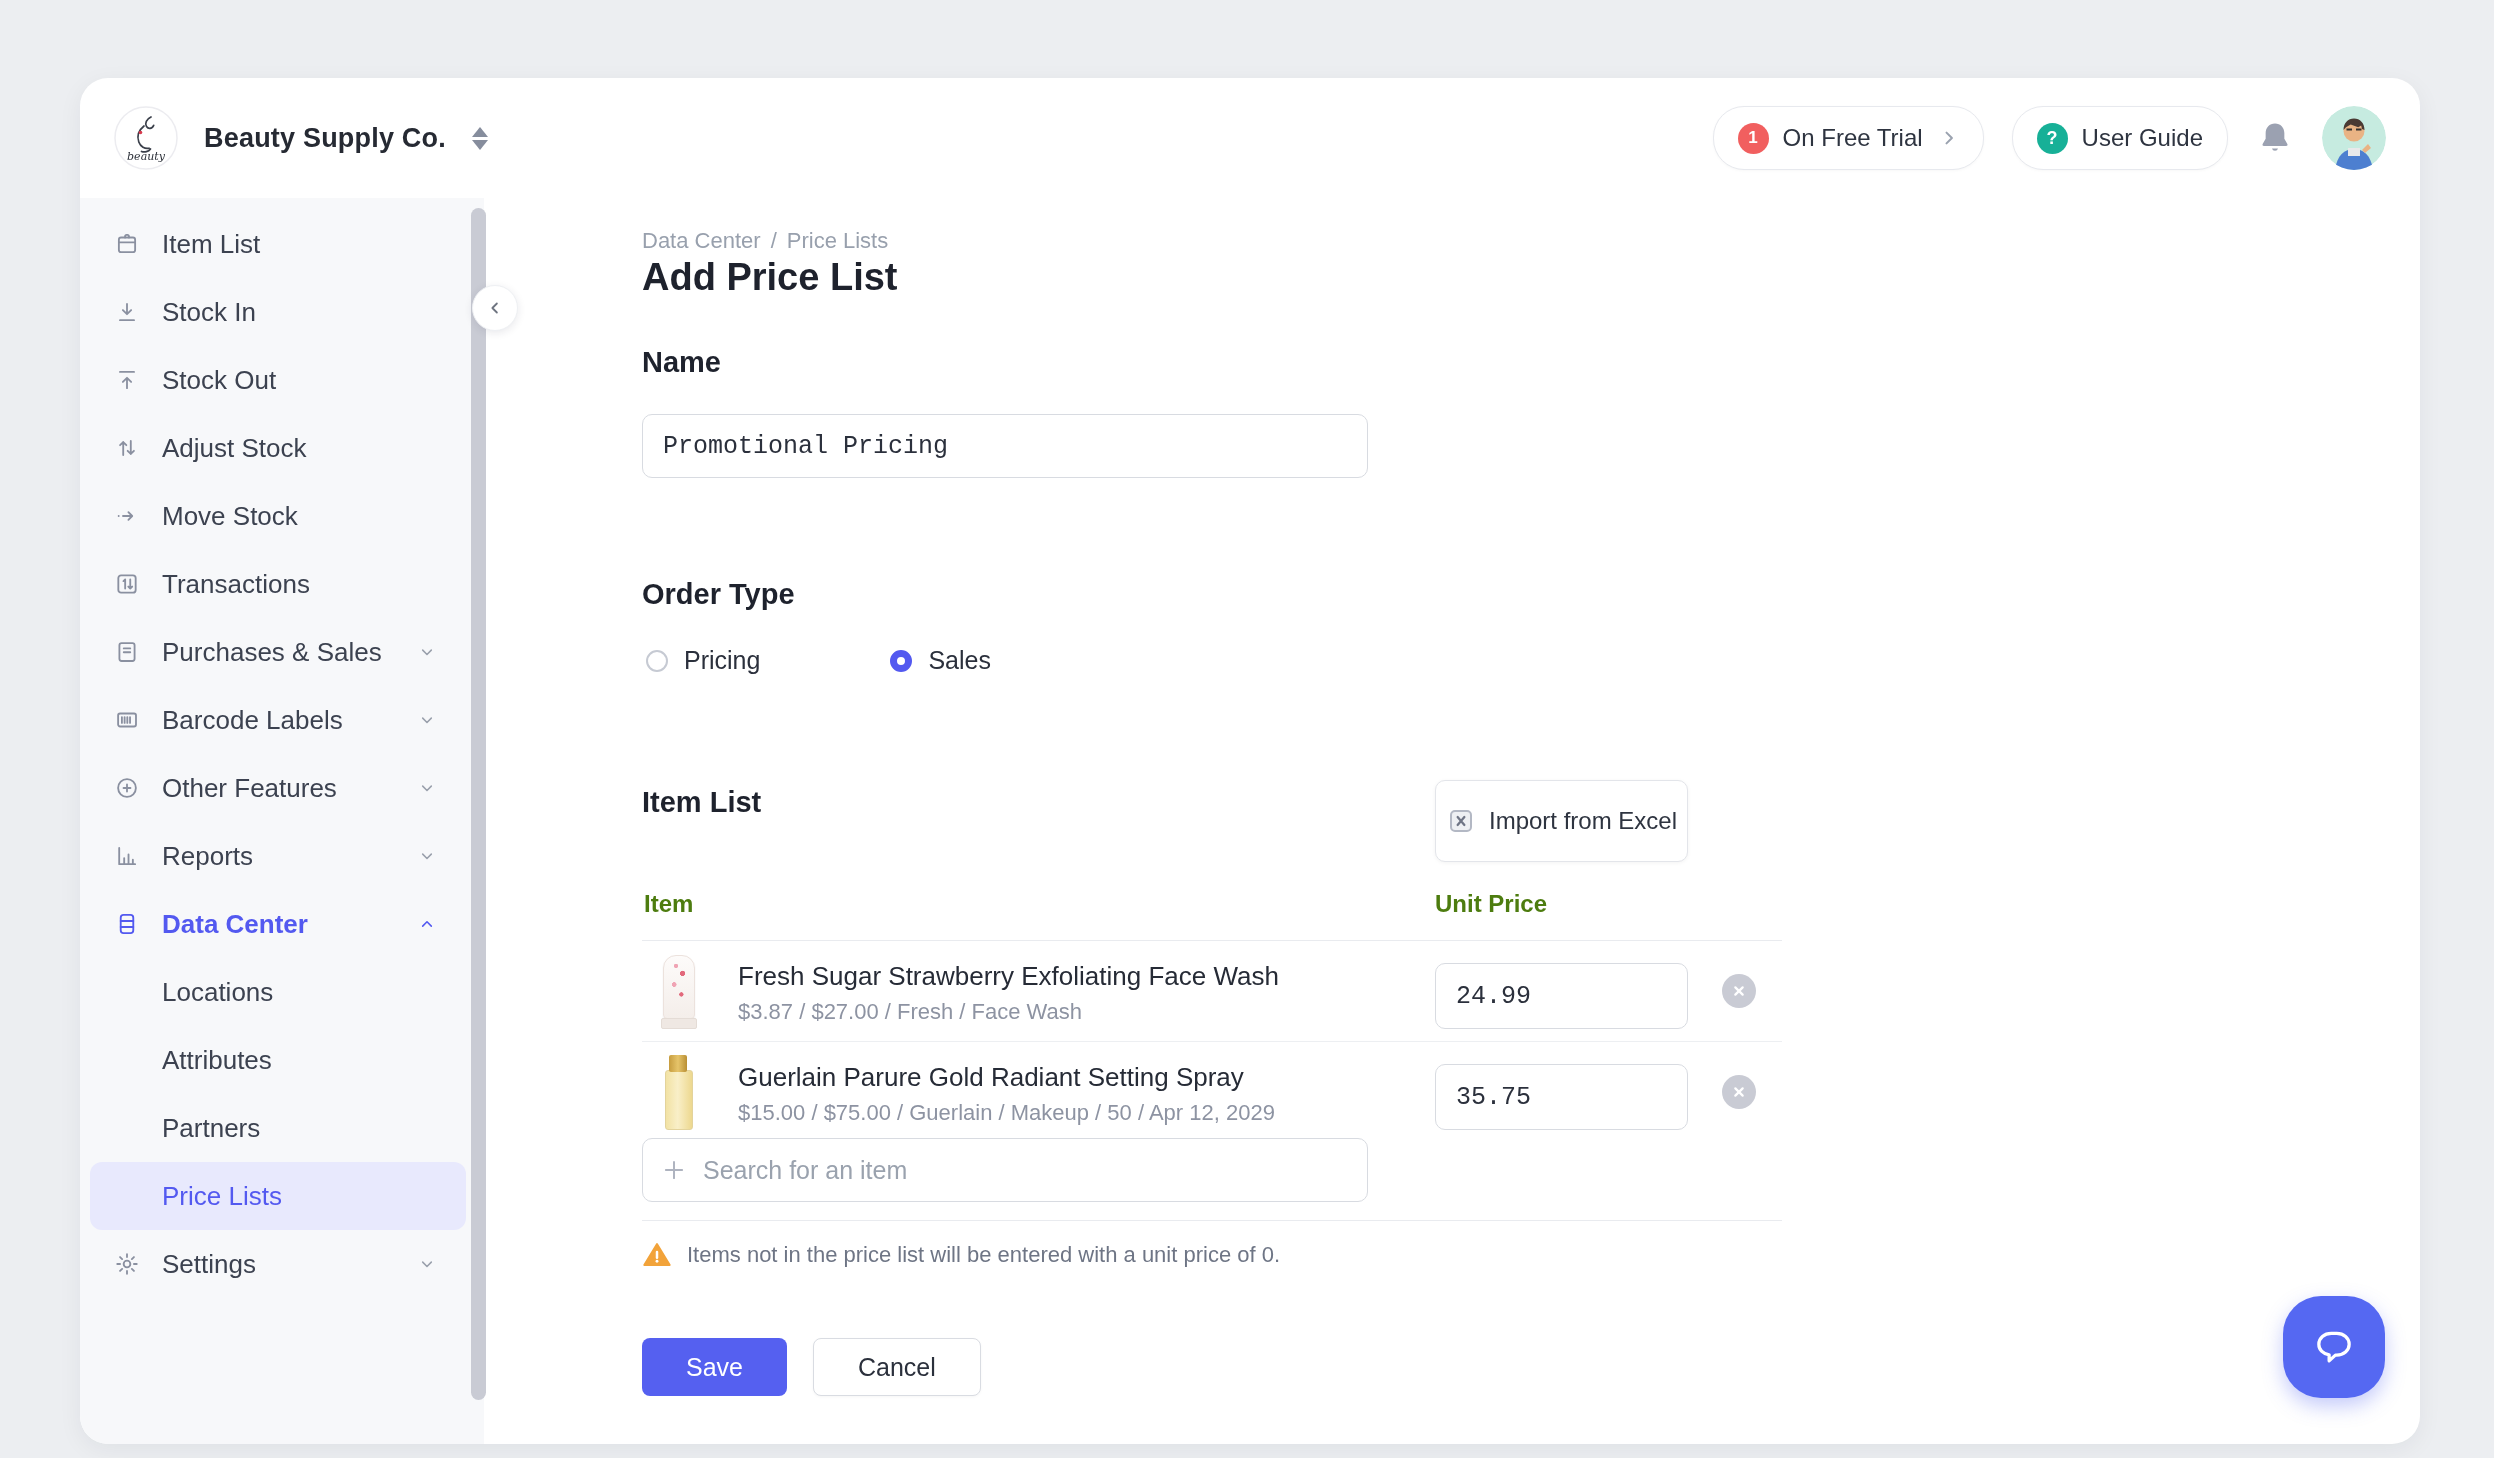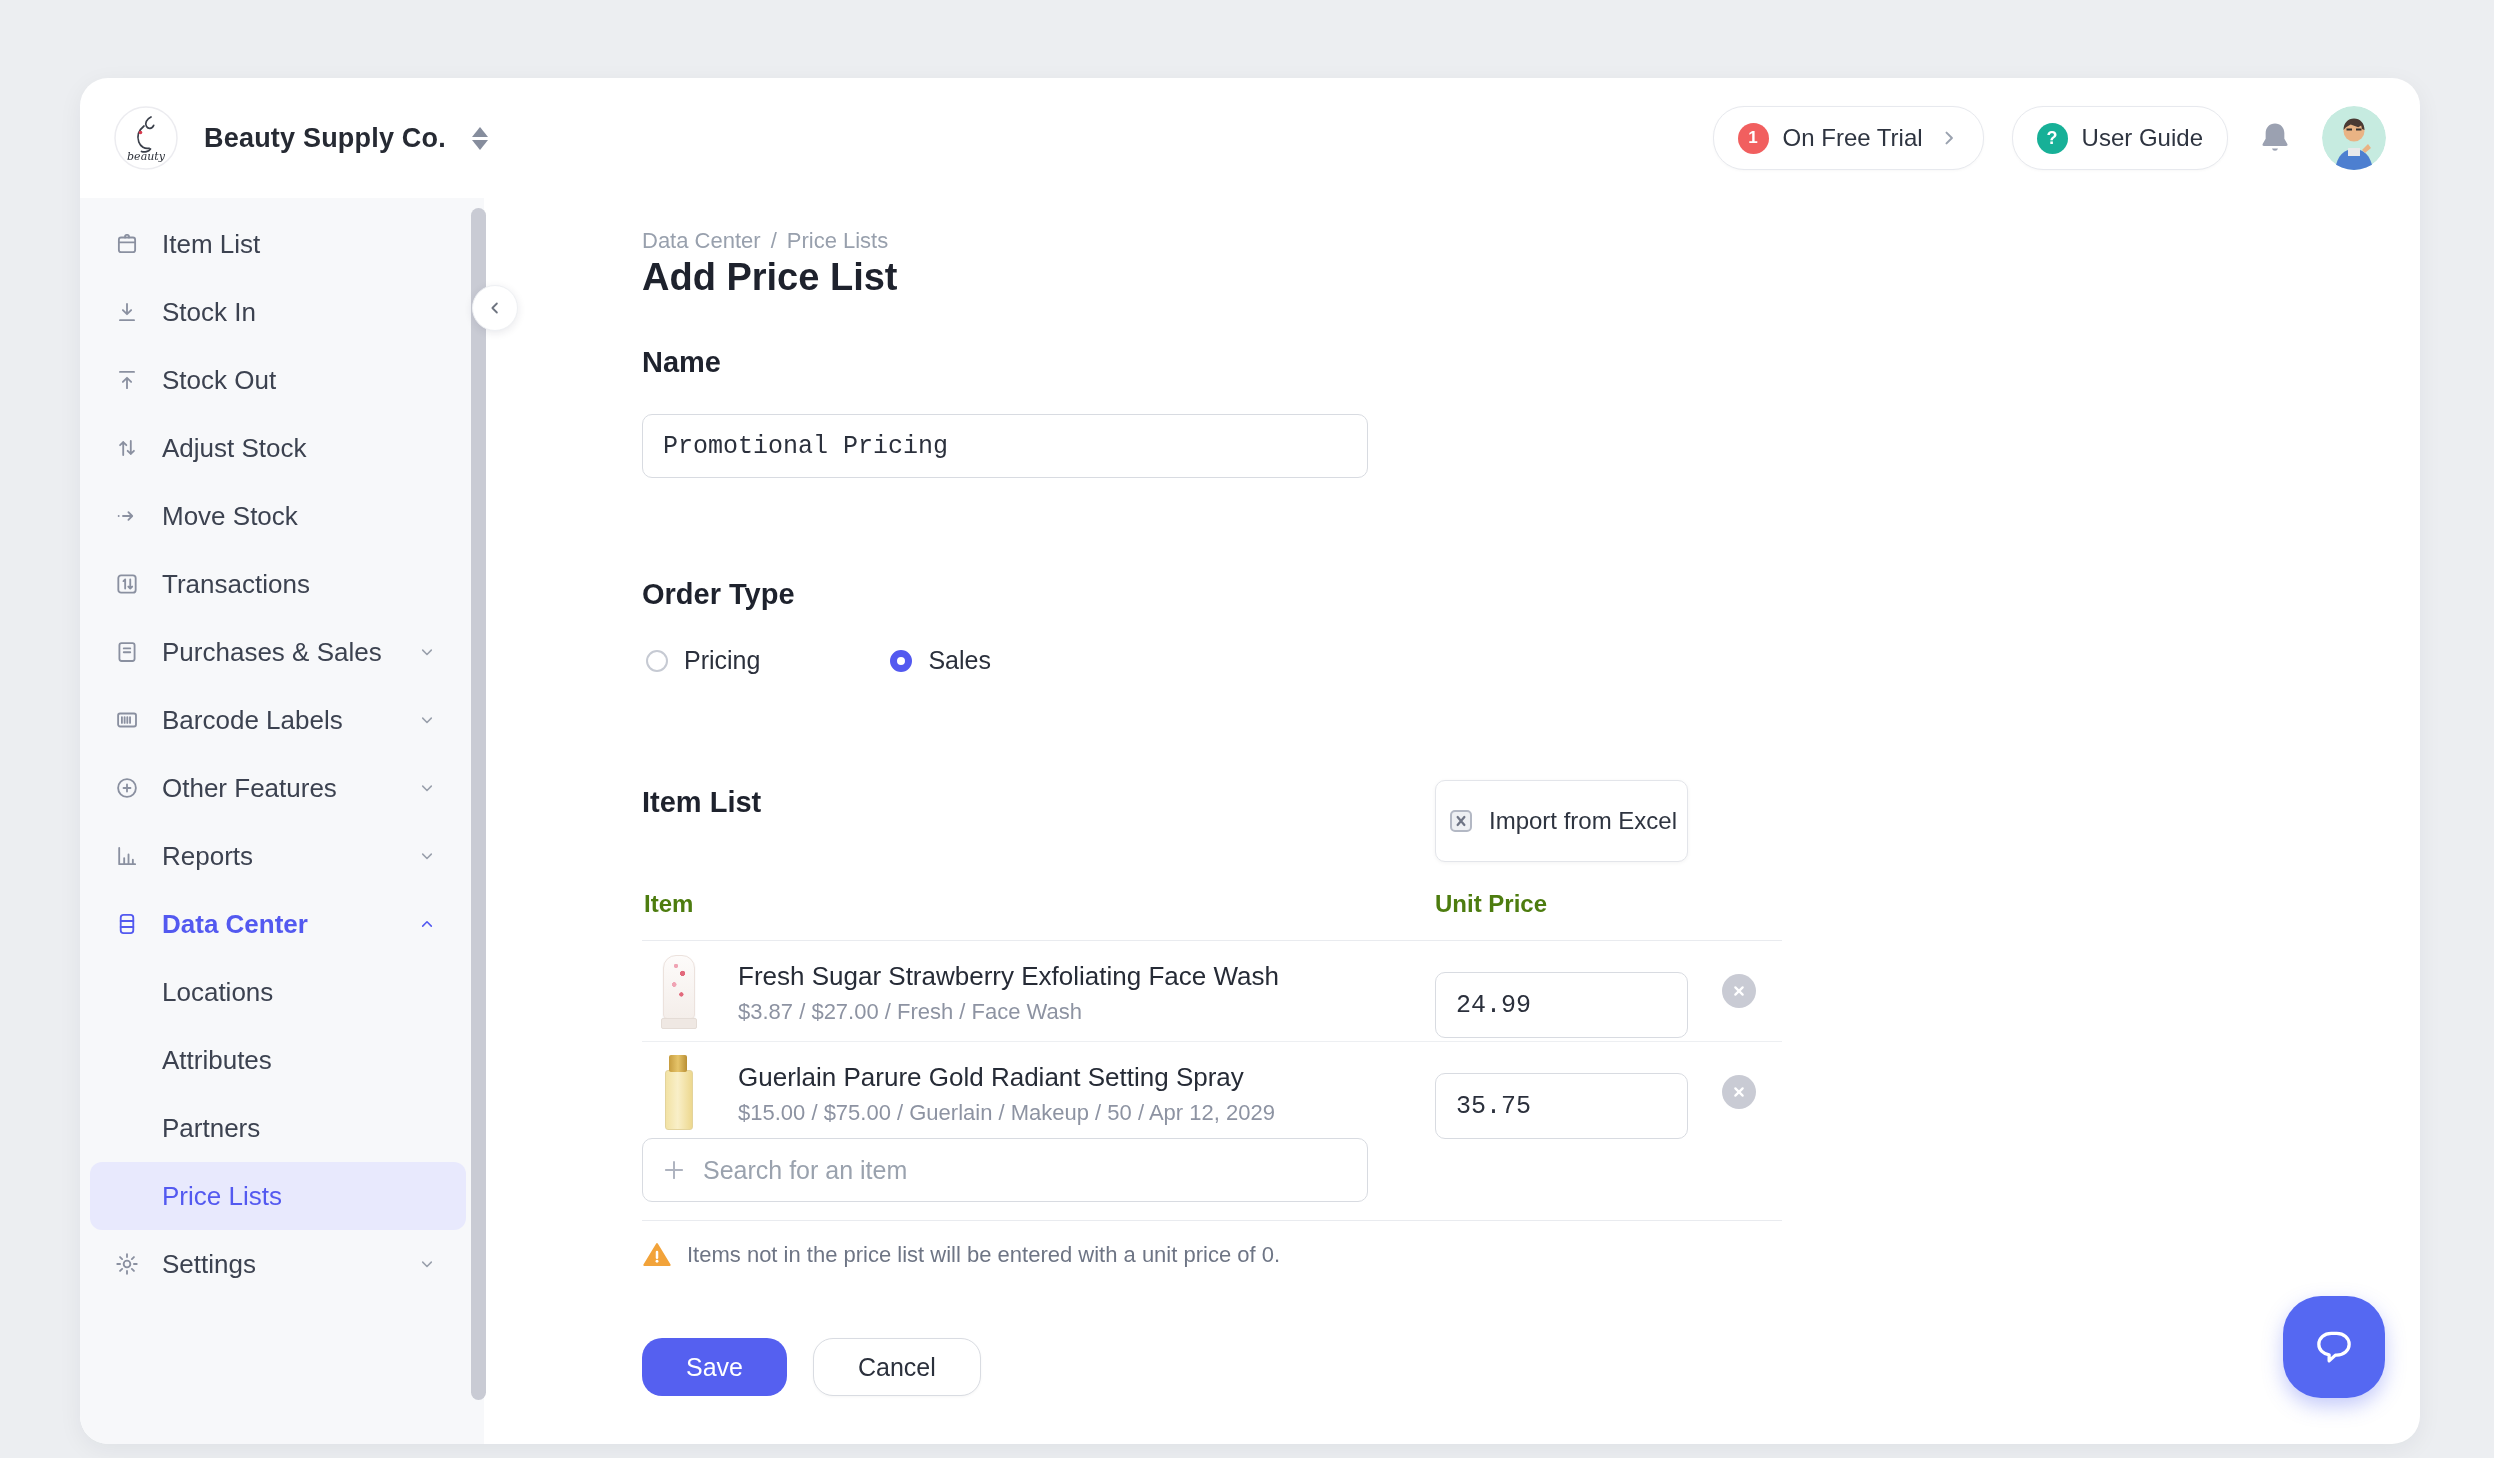--- a/index.html
+++ b/index.html
@@ -82,35 +82,35 @@
                    linear-gradient(#fdfbfa,#f4eeea);
         border:1px solid #ece2dd;border-radius:13px 13px 4px 4px;box-shadow:0 1px 2px rgba(0,0,0,.07);}
   .thumb.tube::after{content:"";position:absolute;left:6px;bottom:0;width:34px;height:9px;background:#efe8e3;
         border-radius:2px;border:1px solid #e4dcd6;}
   .thumb.bottle::before{content:"";position:absolute;left:10px;top:16px;width:26px;height:58px;
         background:linear-gradient(90deg,#f2e2a4,#f9efc8 45%,#edd88f);border:1px solid #e3d39c;border-radius:3px;}
   .thumb.bottle::after{content:"";position:absolute;left:14px;top:1px;width:18px;height:17px;
         background:linear-gradient(90deg,#c79d3f,#e6c46a 50%,#b98f34);border-radius:2px;}
   .iname{position:absolute;left:96px;top:20px;font-size:26px;color:#262b36;}
   .idetails{position:absolute;left:96px;top:58px;font-size:22px;color:#8d93a2;}
-  .price-input{position:absolute;left:793px;top:31px;width:253px;height:66px;}
+  .price-input{position:absolute;left:793px;top:22px;width:253px;height:66px;}
   .remove-btn{position:absolute;left:1080px;top:33px;width:34px;height:34px;border-radius:50%;background:#c9cbd4;
         border:none;display:flex;align-items:center;justify-content:center;cursor:pointer;padding:0;}
   .remove-btn svg{width:16px;height:16px;color:#fff;}
   .search-box{position:absolute;left:82px;top:940px;width:726px;height:64px;border:1.5px solid #d8dbe1;border-radius:10px;
         display:flex;align-items:center;padding:0 18px;box-sizing:border-box;gap:14px;background:#fff;}
   .search-box svg{width:26px;height:26px;color:#aeb3bf;flex:0 0 auto;}
   .search-box input{border:none;outline:none;flex:1;font-size:25px;color:#2b303c;font-family:inherit;background:transparent;}
   .search-box input::placeholder{color:#9aa2ae;}
   .full-hr{position:absolute;left:82px;top:1022px;width:1140px;border-top:1.5px solid #e9ebef;}
   .warning-row{position:absolute;left:82px;top:1042px;display:flex;align-items:center;gap:15px;}
   .warning-row svg{width:30px;height:30px;flex:0 0 auto;}
   .warning-text{font-size:22px;color:#6e7585;}
   .action-row{position:absolute;left:82px;top:1140px;display:flex;gap:26px;}
-  .btn{height:58px;border-radius:20px;font-size:25px;font-weight:500;cursor:pointer;font-family:inherit;
+  .btn{height:58px;border-radius:8px;font-size:25px;font-weight:500;cursor:pointer;font-family:inherit;
         display:flex;align-items:center;justify-content:center;padding:0 44px;box-sizing:border-box;}
   .btn.primary{background:#5560f0;color:#fff;border:none;}
   .btn.ghost{background:#fff;color:#2b303c;border:1.5px solid #d9dce2;box-shadow:0 1px 3px rgba(0,0,0,.04);}
   
   .chat-fab{position:absolute;left:2283px;top:1296px;width:102px;height:102px;border-radius:38px;background:#5568f2;
         display:flex;align-items:center;justify-content:center;cursor:pointer;box-shadow:0 8px 20px rgba(85,104,242,.35);}
   .chat-fab svg{width:52px;height:52px;}
 </style>
 </head>
 <body>

